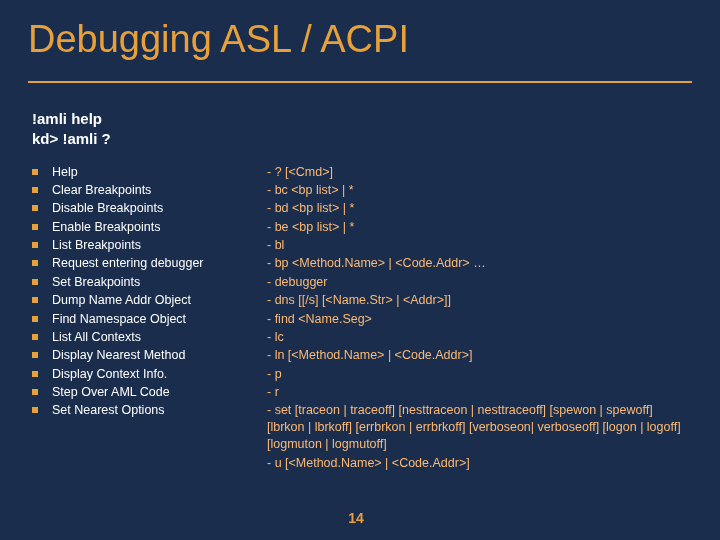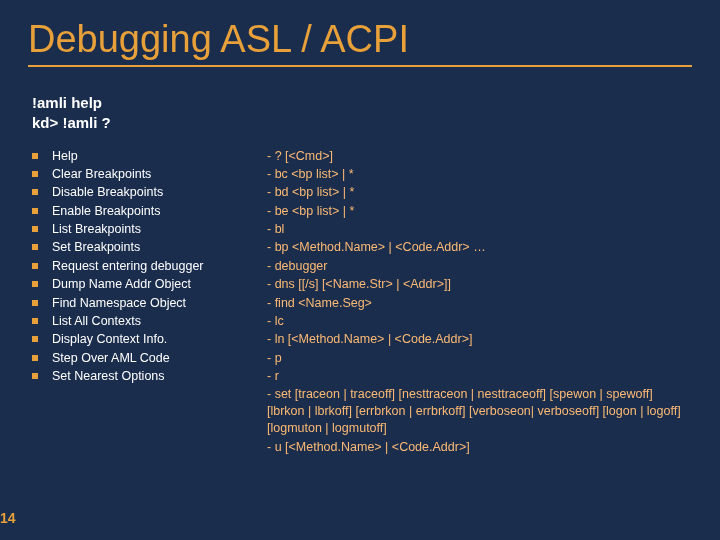--- a/index.html
+++ b/index.html
@@ -14,21 +14,21 @@
   .slide {
     padding: 18px 28px 10px 28px;
     height: 100%;
     position: relative;
   }
   .title {
     font-size: 38px;
     font-weight: normal;
     color: #e8a03a;
     border-bottom: 2px solid #e8a03a;
-    padding-bottom: 4px;
+    padding-bottom: 20px;
     margin-bottom: 26px;
   }
   .subhead {
     font-size: 15px;
     font-weight: bold;
     color: #fff;
     line-height: 1.35;
     margin-bottom: 14px;
     margin-left: 4px;
   }
@@ -68,20 +68,21 @@
     margin-bottom: 1.5px;
   }
   .gap {
     height: 3px;
   }
   .pagenum {
     position: absolute;
     bottom: 14px;
     left: 0;
     right: 8px;
+    text-align: center;
     color: #e8a03a;
     font-size: 14px;
     font-weight: bold;
   }
 </style>
 </head>
 <body>
 
 <div class="slide">
   <h1 class="title">Debugging ASL / ACPI</h1>
@@ -108,37 +109,41 @@
       <div class="row">
           <span class="bullet"></span>
           <span class="cmd-name">Enable Breakpoints</span>
         </div>
       <div class="row">
           <span class="bullet"></span>
           <span class="cmd-name">List Breakpoints</span>
         </div>
       <div class="row">
           <span class="bullet"></span>
-          <span class="cmd-name">Set Breakpoints</span>
+          <span class="cmd-name">Request entering debugger</span>
         </div>
       <div class="row">
           <span class="bullet"></span>
-          <span class="cmd-name">Request entering debugger</span>
+          <span class="cmd-name">Set Breakpoints</span>
         </div>
       <div class="row">
           <span class="bullet"></span>
           <span class="cmd-name">Dump Name Addr Object</span>
         </div>
       <div class="row">
           <span class="bullet"></span>
           <span class="cmd-name">Find Namespace Object</span>
         </div>
       <div class="row">
           <span class="bullet"></span>
           <span class="cmd-name">List All Contexts</span>
+        </div>
+      <div class="row">
+          <span class="bullet"></span>
+          <span class="cmd-name">Display Nearest Method</span>
         </div>
       <div class="row">
           <span class="bullet"></span>
           <span class="cmd-name">Display Context Info.</span>
         </div>
       <div class="row">
           <span class="bullet"></span>
           <span class="cmd-name">Step Over AML Code</span>
         </div>
       <div class="row">

